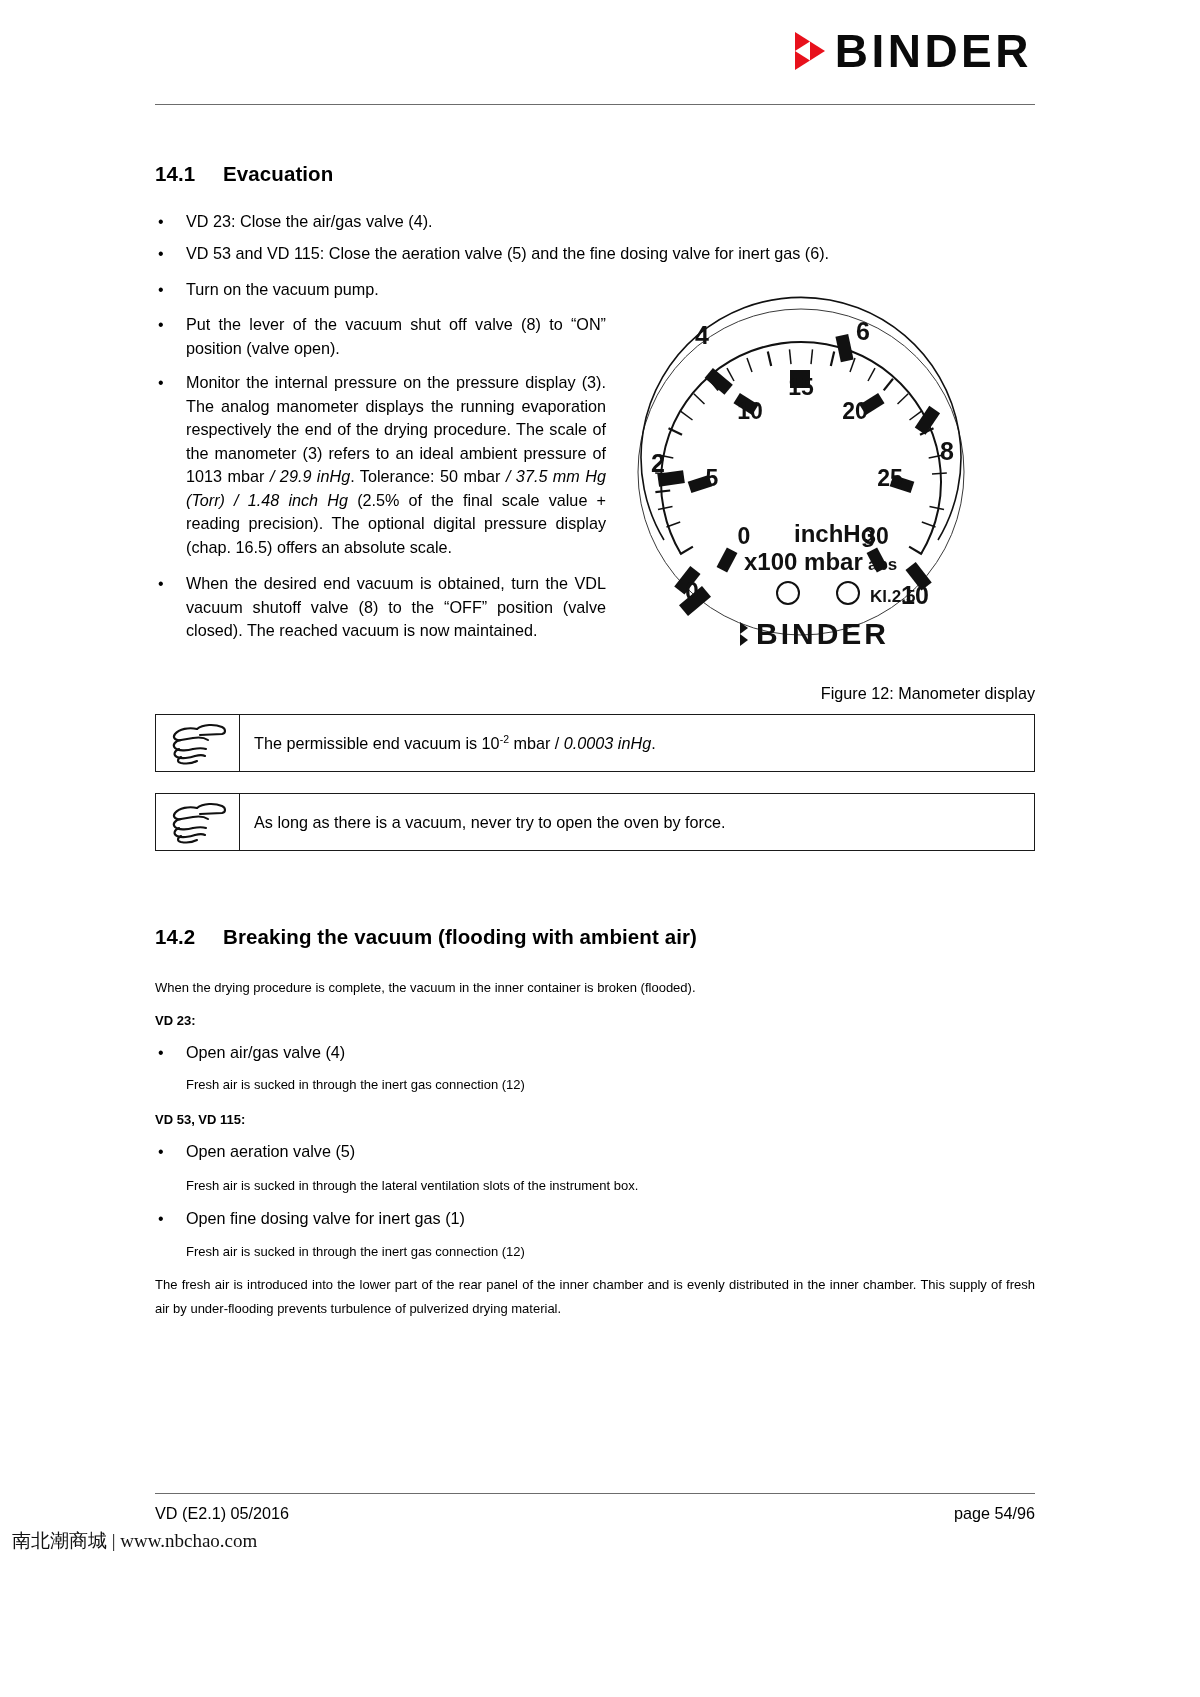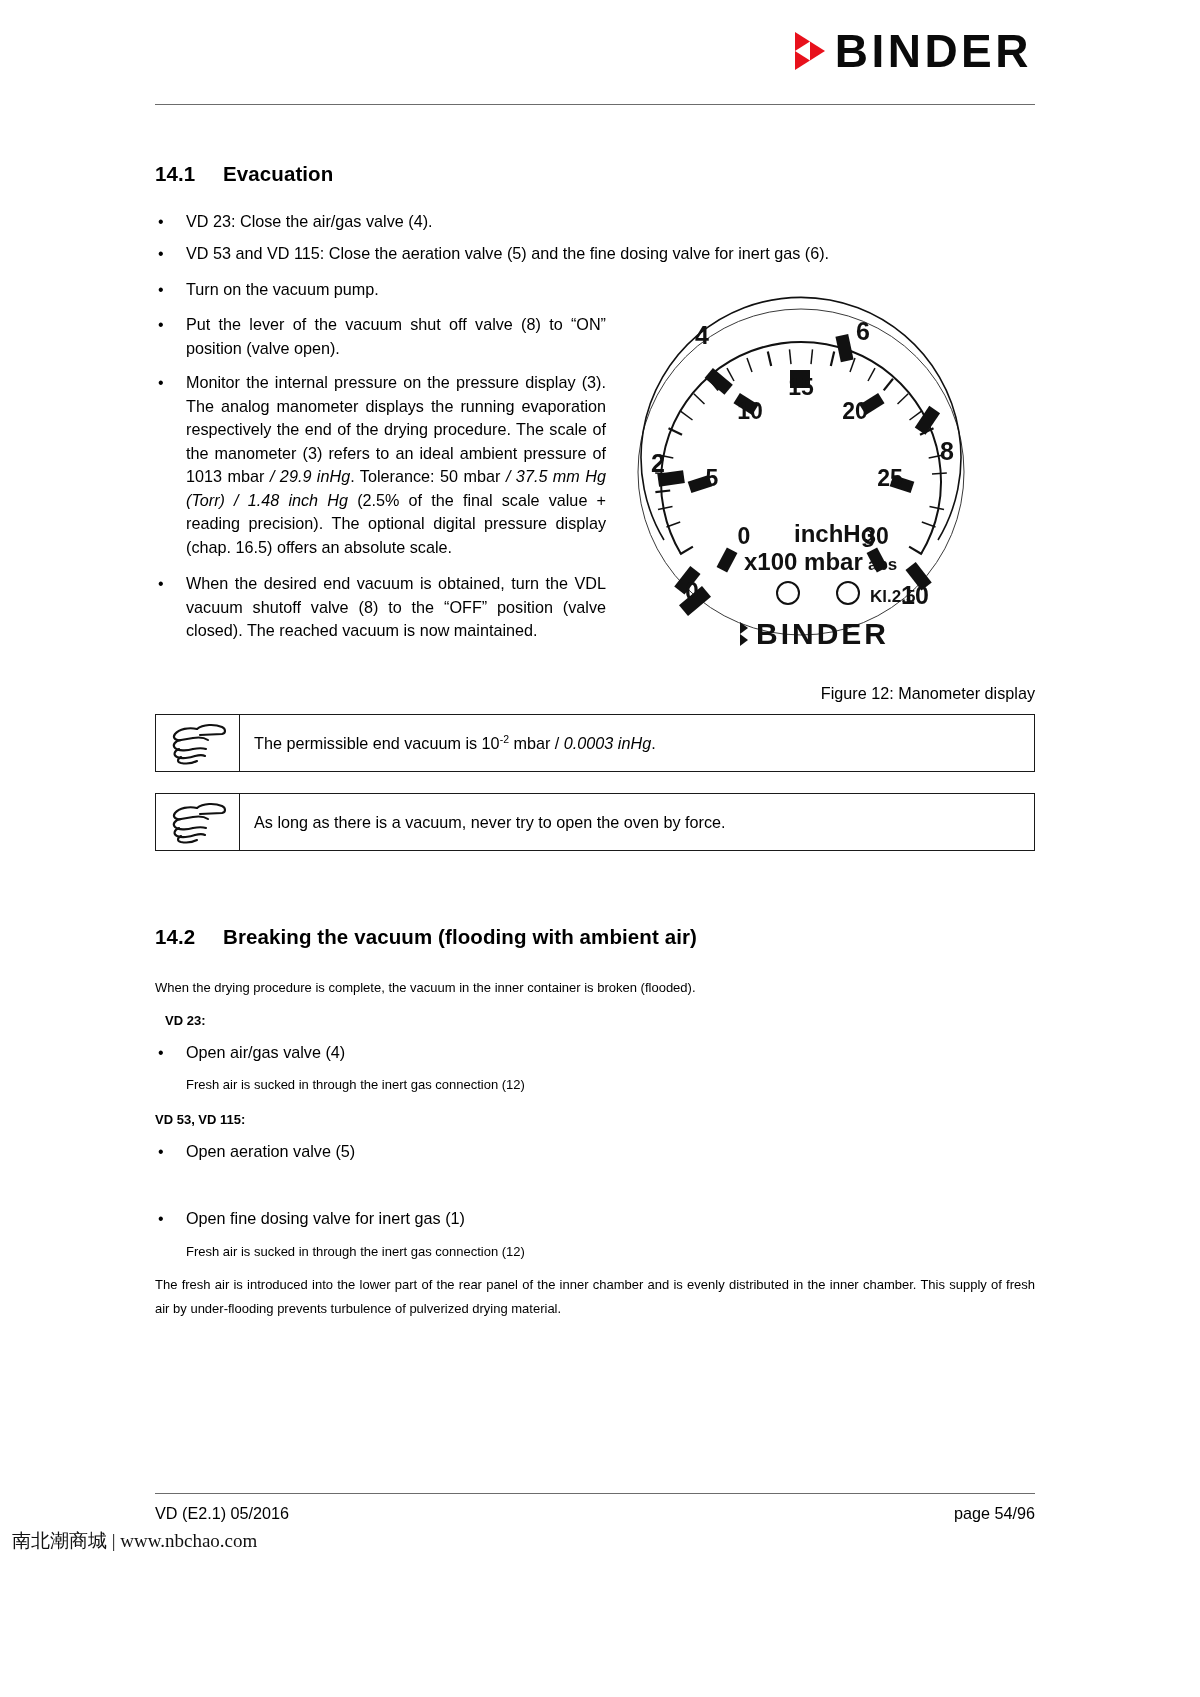--- a/index.html
+++ b/index.html
@@ -288,36 +288,37 @@
       <span>As long as there is a vacuum, never try to open the oven by force.</span>
     </div>
   </div>
 
   <div class="h2" style="left:155px; top:925px;">
     <span class="num">14.2</span><span>Breaking the vacuum (flooding with ambient air)</span>
   </div>
 
   <div class="txt" style="left:155px; top:976px; width:880px;">When the drying procedure is complete, the vacuum in the inner container is broken (flooded).</div>
 
-  <div class="txt bold" style="left:165px; top:1009px;text-align:right;">VD 23:</div>
+  <div class="txt bold" style="left:155px; top:1009px;text-align:right;">VD 23:</div>
 
   <div class="bullet" style="left:158px; top:1041px; width:830px;">
     <span class="dot">•</span>
     <span class="bt">Open air/gas valve (4)</span>
   </div>
 
   <div class="txt" style="left:186px; top:1073px; width:800px;">Fresh air is sucked in through the inert gas connection (12)</div>
 
   <div class="txt bold" style="left:155px; top:1108px;">VD 53, VD 115:</div>
 
   <div class="bullet" style="left:158px; top:1140px; width:830px;">
     <span class="dot">•</span>
     <span class="bt">Open aeration valve (5)</span>
   </div>
 
+  <div class="txt" style="left:186px; top:1174px; width:800px;">Fresh air is sucked in through the lateral ventilation slots of the instrument box.</div>
 
   <div class="bullet" style="left:158px; top:1207px; width:830px;">
     <span class="dot">•</span>
     <span class="bt">Open fine dosing valve for inert gas (1)</span>
   </div>
 
   <div class="txt" style="left:186px; top:1240px; width:800px;">Fresh air is sucked in through the inert gas connection (12)</div>
 
   <div class="txt just" style="left:155px; top:1273px; width:880px;">The fresh air is introduced into the lower part of the rear panel of the inner chamber and is evenly distributed in the inner chamber. This supply of fresh air by under-flooding prevents turbulence of pulverized drying material.</div>
 

